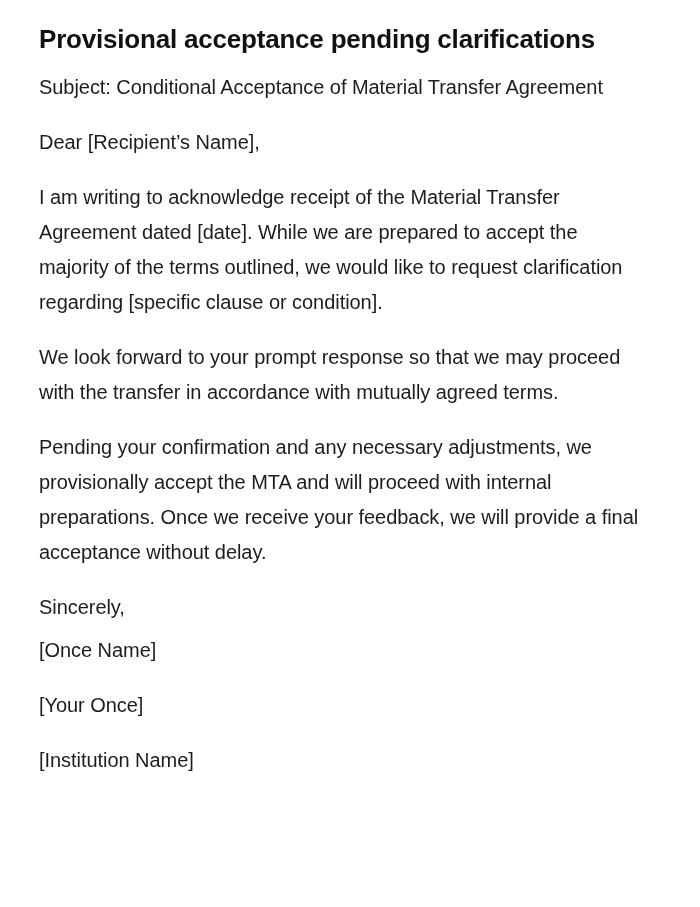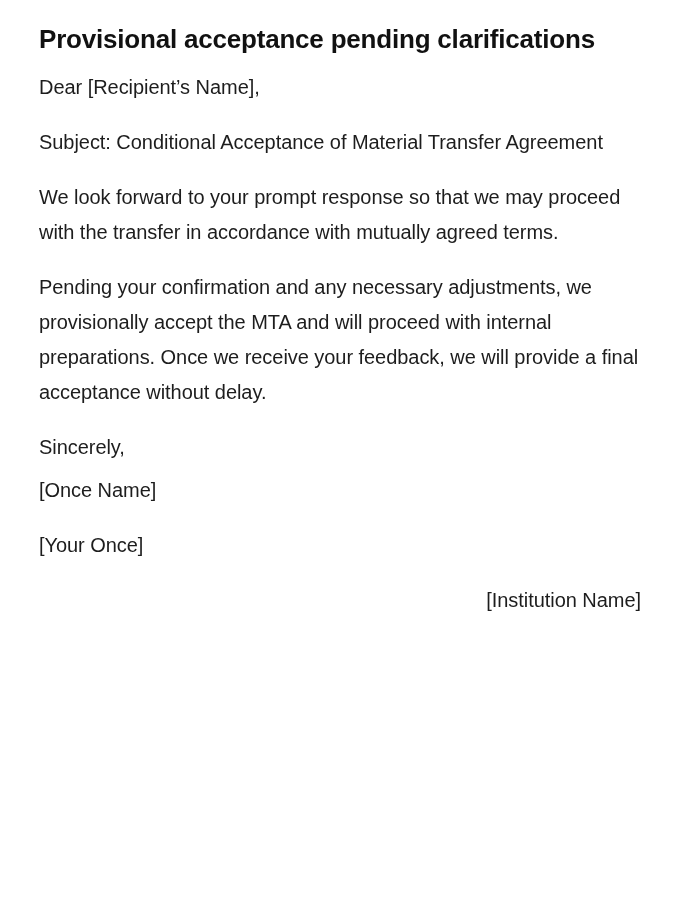--- a/index.html
+++ b/index.html
@@ -39,36 +39,36 @@
     font-size: 20px;
     line-height: 35px;
     font-weight: normal;
     color: #1d1d1d;
     margin: 0 0 20px 0;
     letter-spacing: -0.05px;
     word-spacing: 0px;
   }
   .para:last-child {
     margin-bottom: 0;
-    text-align: right;
   }
   .para.signoff {
     margin-bottom: 8px;
   }
 </style>
 </head>
 <body>
 
 <div class="page">
 
   <h1 class="doc-title">Provisional acceptance pending clarifications</h1>
 
   <div class="doc-body">
+    <p class="para">Subject: Conditional Acceptance of Material Transfer Agreement</p>
     <p class="para">Dear [Recipient’s Name],</p>
-    <p class="para">Subject: Conditional Acceptance of Material Transfer Agreement</p>
+    <p class="para">I am writing to acknowledge receipt of the Material Transfer Agreement dated [date]. While we are prepared to accept the majority of the terms outlined, we would like to request clarification regarding [specific clause or condition].</p>
     <p class="para">We look forward to your prompt response so that we may proceed with the transfer in accordance with mutually agreed terms.</p>
     <p class="para">Pending your confirmation and any necessary adjustments, we provisionally accept the MTA and will proceed with internal preparations. Once we receive your feedback, we will provide a final acceptance without delay.</p>
     <p class="para signoff">Sincerely,</p>
     <p class="para">[Once Name]</p>
     <p class="para">[Your Once]</p>
     <p class="para">[Institution Name]</p>
   </div>
 
 </div>
 

